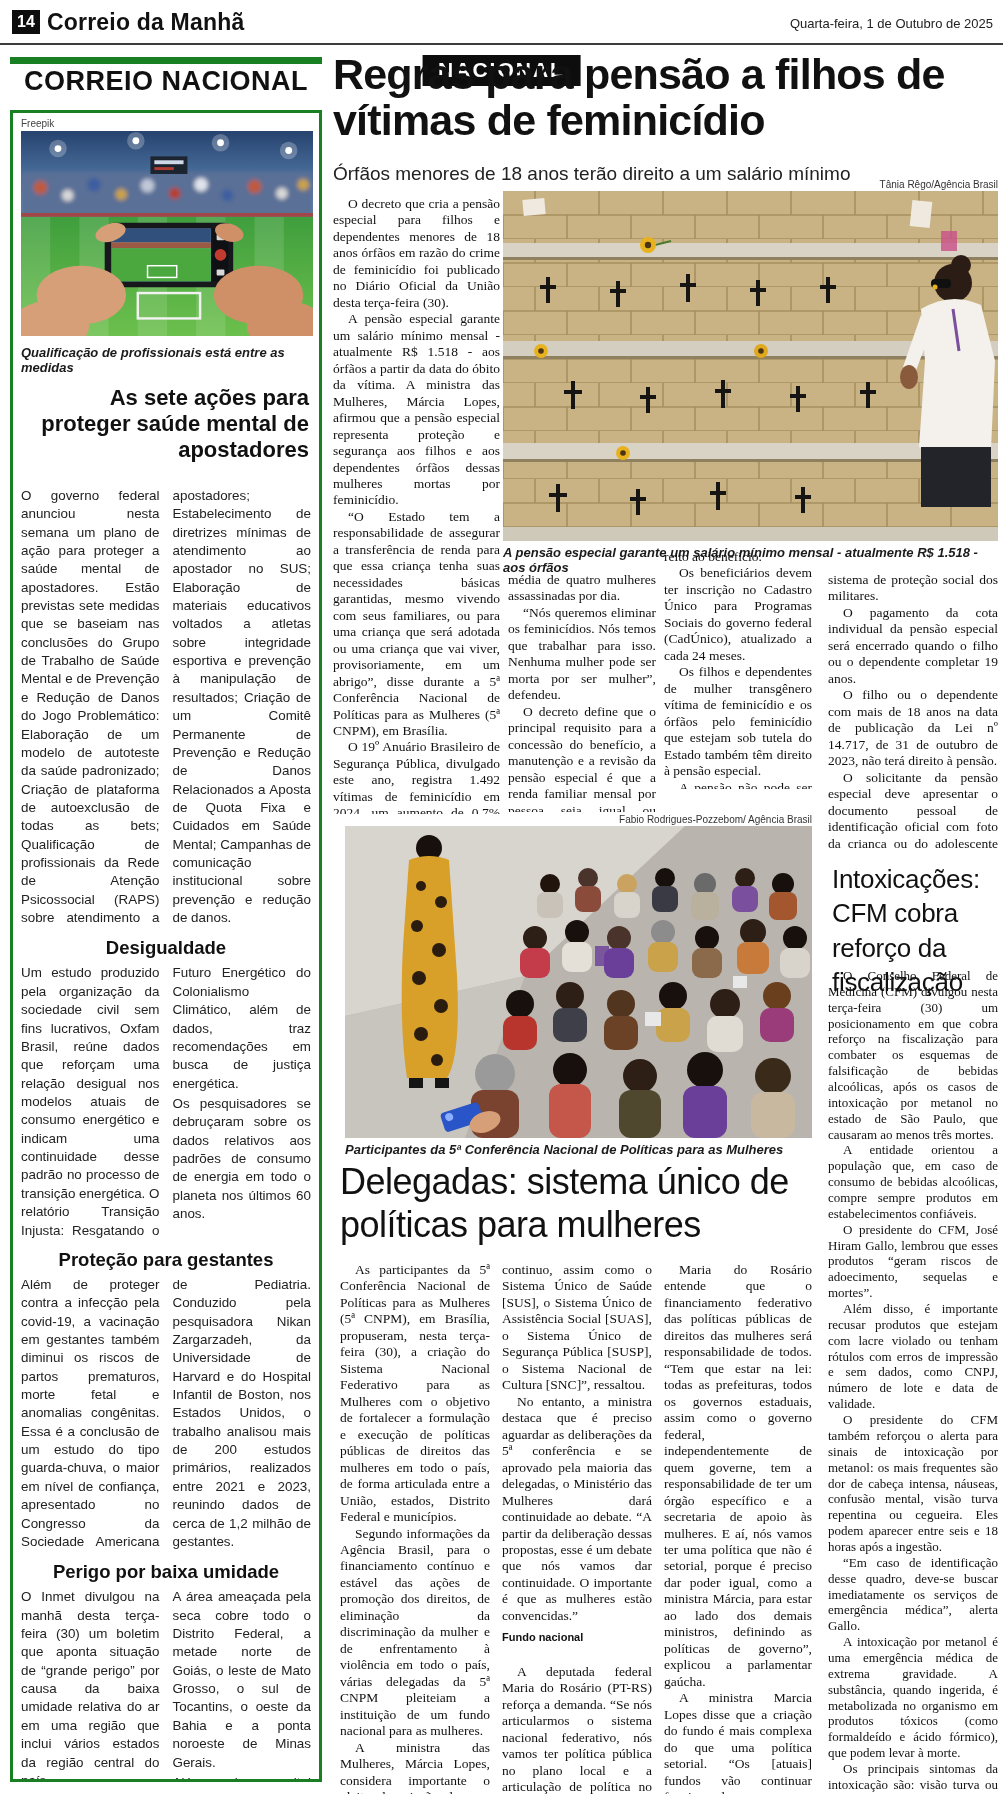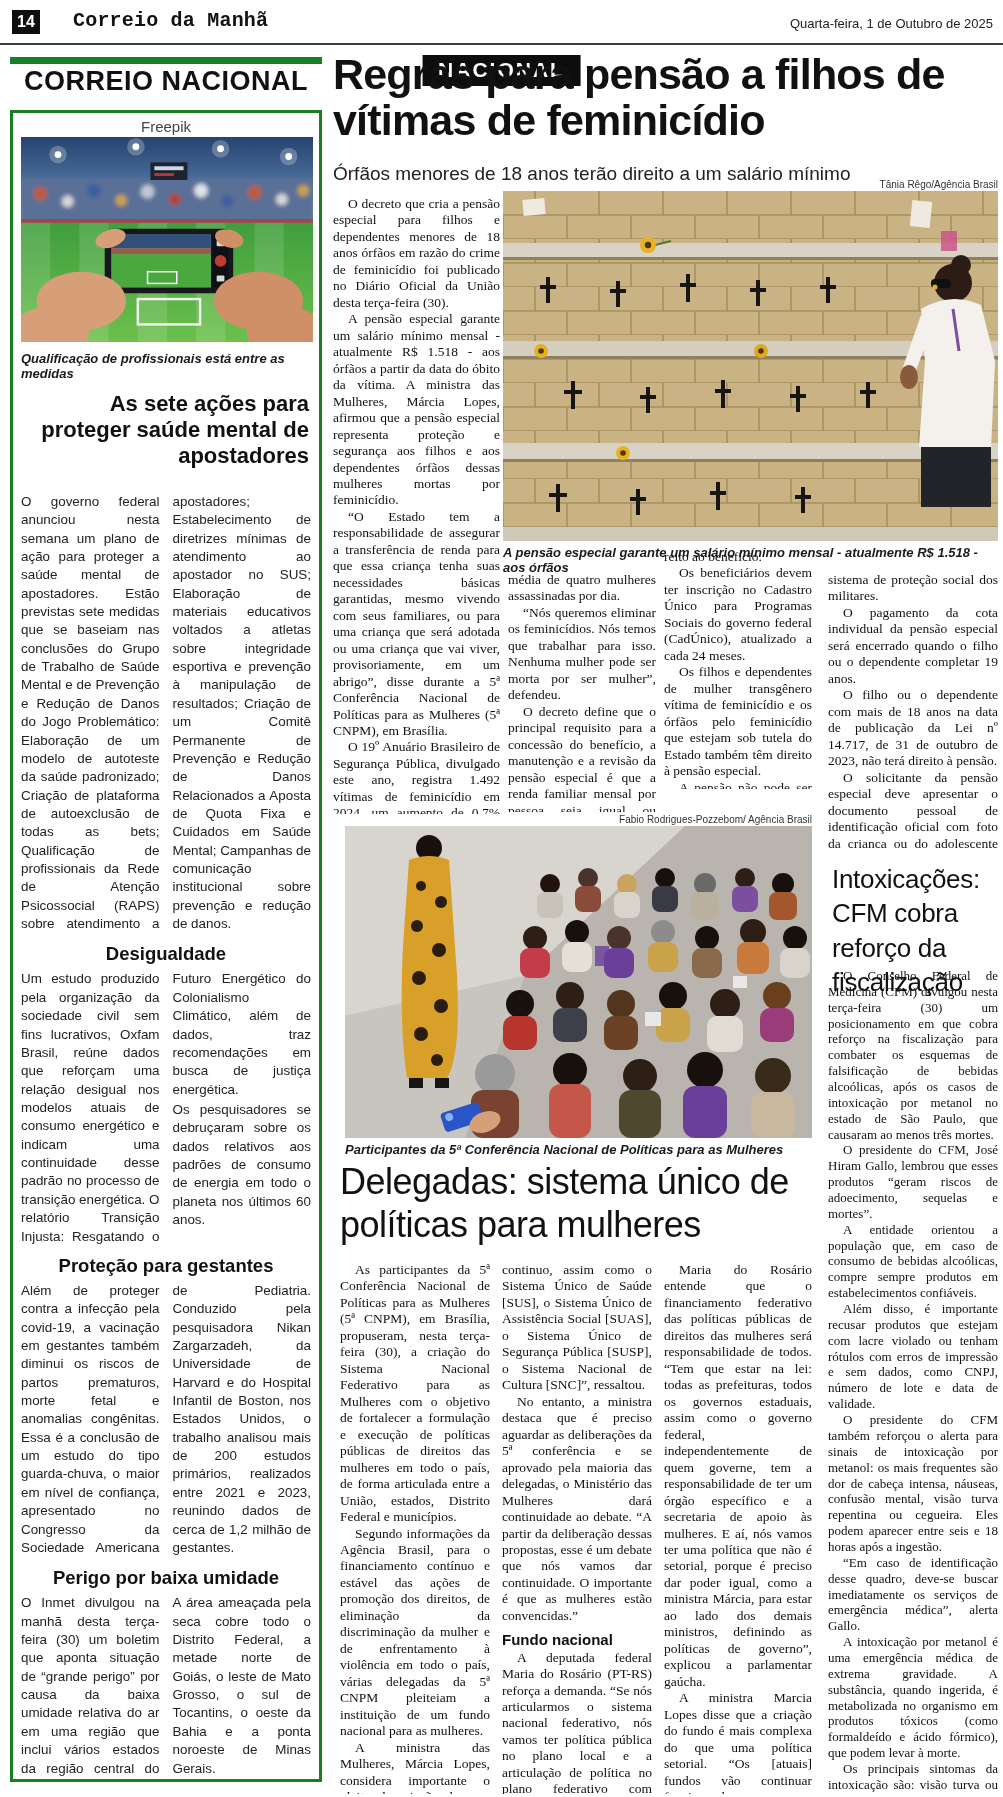--- a/index.html
+++ b/index.html
@@ -9,33 +9,33 @@
     width:1003px; height:1797px; position:relative; overflow:hidden;
     background:#fff; color:var(--ink);
     font-family:"Liberation Sans","DejaVu Sans",sans-serif;
   }
   .abs{ position:absolute; }
 
   
   .header{ left:0; top:0; width:1003px; height:45px; border-bottom:2px solid #3c3c3c; background:#fff; }
   .pagenum{ left:12px; top:10px; width:28px; height:24px; background:#0d0d0d; color:#fff;
             font-weight:bold; font-size:16px; text-align:center; line-height:24px; }
-  .masthead{ left:47px; top:9px; font-family:Liberation Mono, monospace;
-             font-weight:bold; font-size:20px; letter-spacing:.2px;margin-left:26px; }
+  .masthead{ left:47px; top:9px; font-family:Liberation Sans, sans-serif;
+             font-weight:bold; font-size:23px; letter-spacing:.2px; }
   .sectionbox{ left:50%; transform:translateX(-50%); top:7px; background:#0d0d0d; color:#fff;
                font-weight:bold; font-size:21px; letter-spacing:2px; padding:3px 16px 4px;margin-top:48px; }
   .dateline{ right:10px; top:16px; font-size:13px; color:#222; }
 
   
   .greenbar{ left:10px; top:57px; width:312px; height:7px; background:var(--green); }
   .kicker{ left:10px; top:66px; width:312px; text-align:center; font-weight:bold;
            font-size:27px; letter-spacing:.5px; }
   .greenbox{ left:10px; top:110px; width:312px; height:1672px; border:3px solid var(--green);
              padding:4px 8px; overflow:hidden; }
-  .minicredit{ text-align:center; font-size:15px; color:#444; margin:1px 0 2px; }
+  .minicredit{ text-align:left; font-size:10px; color:#444; margin:1px 0 2px; }
   .caption{ font-style:italic; font-weight:bold; font-size:13px; color:#1b1b1b; }
   .leftbox-caption{ margin:5px 0 8px; }
   .leftbox-headline{ text-align:right; font-weight:bold; font-size:22px; line-height:1.18;
                      margin:10px 2px 24px; }
   .section-head{ text-align:center; font-weight:bold; font-size:18.5px; margin:9px 0 5px; }
   .twocol{ column-count:2; column-gap:13px; font-size:13.4px; line-height:1.37;
            text-align:justify; color:#222; }
   .twocol p{ margin:0 0 2px; }
 
   
@@ -45,21 +45,21 @@
 
   .credit{ font-size:10px; color:#333; text-align:right; }
   .photo-frame{ background:#ddd; overflow:hidden; }
 
   
   .serifcol{ font-family:"Liberation Serif","DejaVu Serif",serif; font-size:13.5px;
              line-height:1.22; text-align:justify; overflow:hidden; }
   .serifcol p{ margin:0; text-indent:15px; }
   .cont p:first-child{ text-indent:0; }
   .col-subhead{ font-family:"Liberation Sans","DejaVu Sans",sans-serif; font-weight:bold;
-                font-size:15px; margin:7px 0 0; text-indent:0; }
+                font-size:11px; margin:7px 0 19px; text-indent:0; }
 
   
   .h2{ left:340px; top:1160px; width:490px; font-weight:500; font-size:36px; line-height:1.2;
        letter-spacing:-.5px; }
   .h3{ left:828px; top:858px; width:175px; font-weight:400; font-size:26px; line-height:1.32;
        letter-spacing:-.3px; }
   .intoxbody{ font-size:13px; line-height:1.22; }
 </style>
 </head>
 <body>
@@ -411,20 +411,20 @@
     <p>A deputada federal Maria do Rosário (PT-RS) reforça a demanda. “Se nós articularmos o sistema nacional federativo, nós vamos ter política pública no plano local e a articulação de política no plano federativo com estados, municípios e a própria União.”</p>
   </div>
 <div class="abs serifcol" style="left:664px; top:1262px; width:148px; height:532px;">
     <p>Maria do Rosário entende que o financiamento federativo das políticas públicas de direitos das mulheres será responsabilidade de todos. “Tem que estar na lei: todas as prefeituras, todos os governos estaduais, assim como o governo federal, independentemente de quem governe, tem a responsabilidade de ter um órgão específico e a secretaria de apoio às mulheres. E aí, nós vamos ter uma política que não é setorial, porque é preciso dar poder igual, como a ministra Márcia, para estar ao lado dos demais ministros, definindo as políticas de governo”, explicou a parlamentar gaúcha.</p>
     <p>A ministra Marcia Lopes disse que a criação do fundo é mais complexa do que uma política setorial. “Os [atuais] fundos vão continuar funcionando nas suas políticas e nós teremos que pensar se o fundo para as mulheres será para garantir a gestão, a organização dos setores de gestão da política, como é no Ministério das Mulheres, nos estados e nos municípios”.</p>
   </div>
 
 <h3 class="abs h3" style="margin:4px">Intoxicações: CFM cobra reforço da fiscalização</h3>
 <div class="abs serifcol intoxbody" style="left:828px; top:968px; width:170px; height:826px;">
     <p>O Conselho Federal de Medicina (CFM) divulgou nesta terça-feira (30) um posicionamento em que cobra reforço na fiscalização para combater os esquemas de falsificação de bebidas alcoólicas, após os casos de intoxicação por metanol no estado de São Paulo, que causaram ao menos três mortes.</p>
+    <p>A entidade orientou a população que, em caso de consumo de bebidas alcoólicas, compre sempre produtos em estabelecimentos confiáveis.</p>
     <p>O presidente do CFM, José Hiram Gallo, lembrou que esses produtos “geram riscos de adoecimento, sequelas e mortes”.</p>
-    <p>A entidade orientou a população que, em caso de consumo de bebidas alcoólicas, compre sempre produtos em estabelecimentos confiáveis.</p>
     <p>Além disso, é importante recusar produtos que estejam com lacre violado ou tenham rótulos com erros de impressão e sem dados, como CNPJ, número de lote e data de validade.</p>
     <p>O presidente do CFM também reforçou o alerta para sinais de intoxicação por metanol: os mais frequentes são dor de cabeça intensa, náuseas, confusão mental, visão turva repentina ou cegueira. Eles podem aparecer entre seis e 18 horas após a ingestão.</p>
     <p>“Em caso de identificação desse quadro, deve-se buscar imediatamente os serviços de emergência médica”, alerta Gallo.</p>
     <p>A intoxicação por metanol é uma emergência médica de extrema gravidade. A substância, quando ingerida, é metabolizada no organismo em produtos tóxicos (como formaldeído e ácido fórmico), que podem levar à morte.</p>
     <p>Os principais sintomas da intoxicação são: visão turva ou perda de visão (podendo chegar à cegueira) e mal-estar generalizado (náuseas, vômitos, dores abdominais).</p>
   </div>
 
 </body></html>

